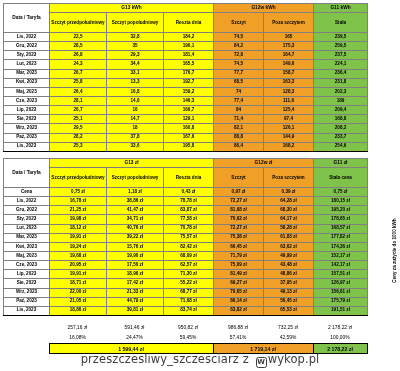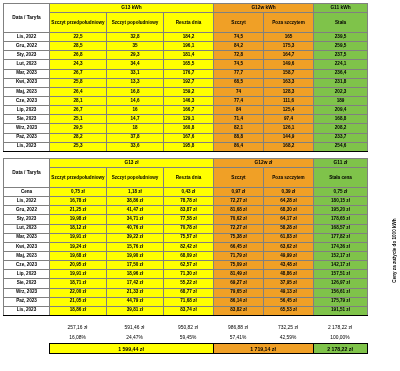--- a/index.html
+++ b/index.html
@@ -553,14 +553,19 @@
         <td class="gt-o" colspan="2">1 719,14 zł</td>
         <td class="gt-g" colspan="1">2 178,22 zł</td>
       </tr>
     </tbody>
   </table>
 
   <div class="vcap" id="vcap-kwh">
     <span>Ceny za zużycie do 1000 kWh</span>
   </div>
 
+  <div id="watermark">
+    <span class="wk-name">przeszczesliwy_szczesciarz</span>
+    <span>z</span>
+    <span class="wk-logo">W</span><span>wykop.pl</span>
+  </div>
 
 </div>
 
 </body></html>

